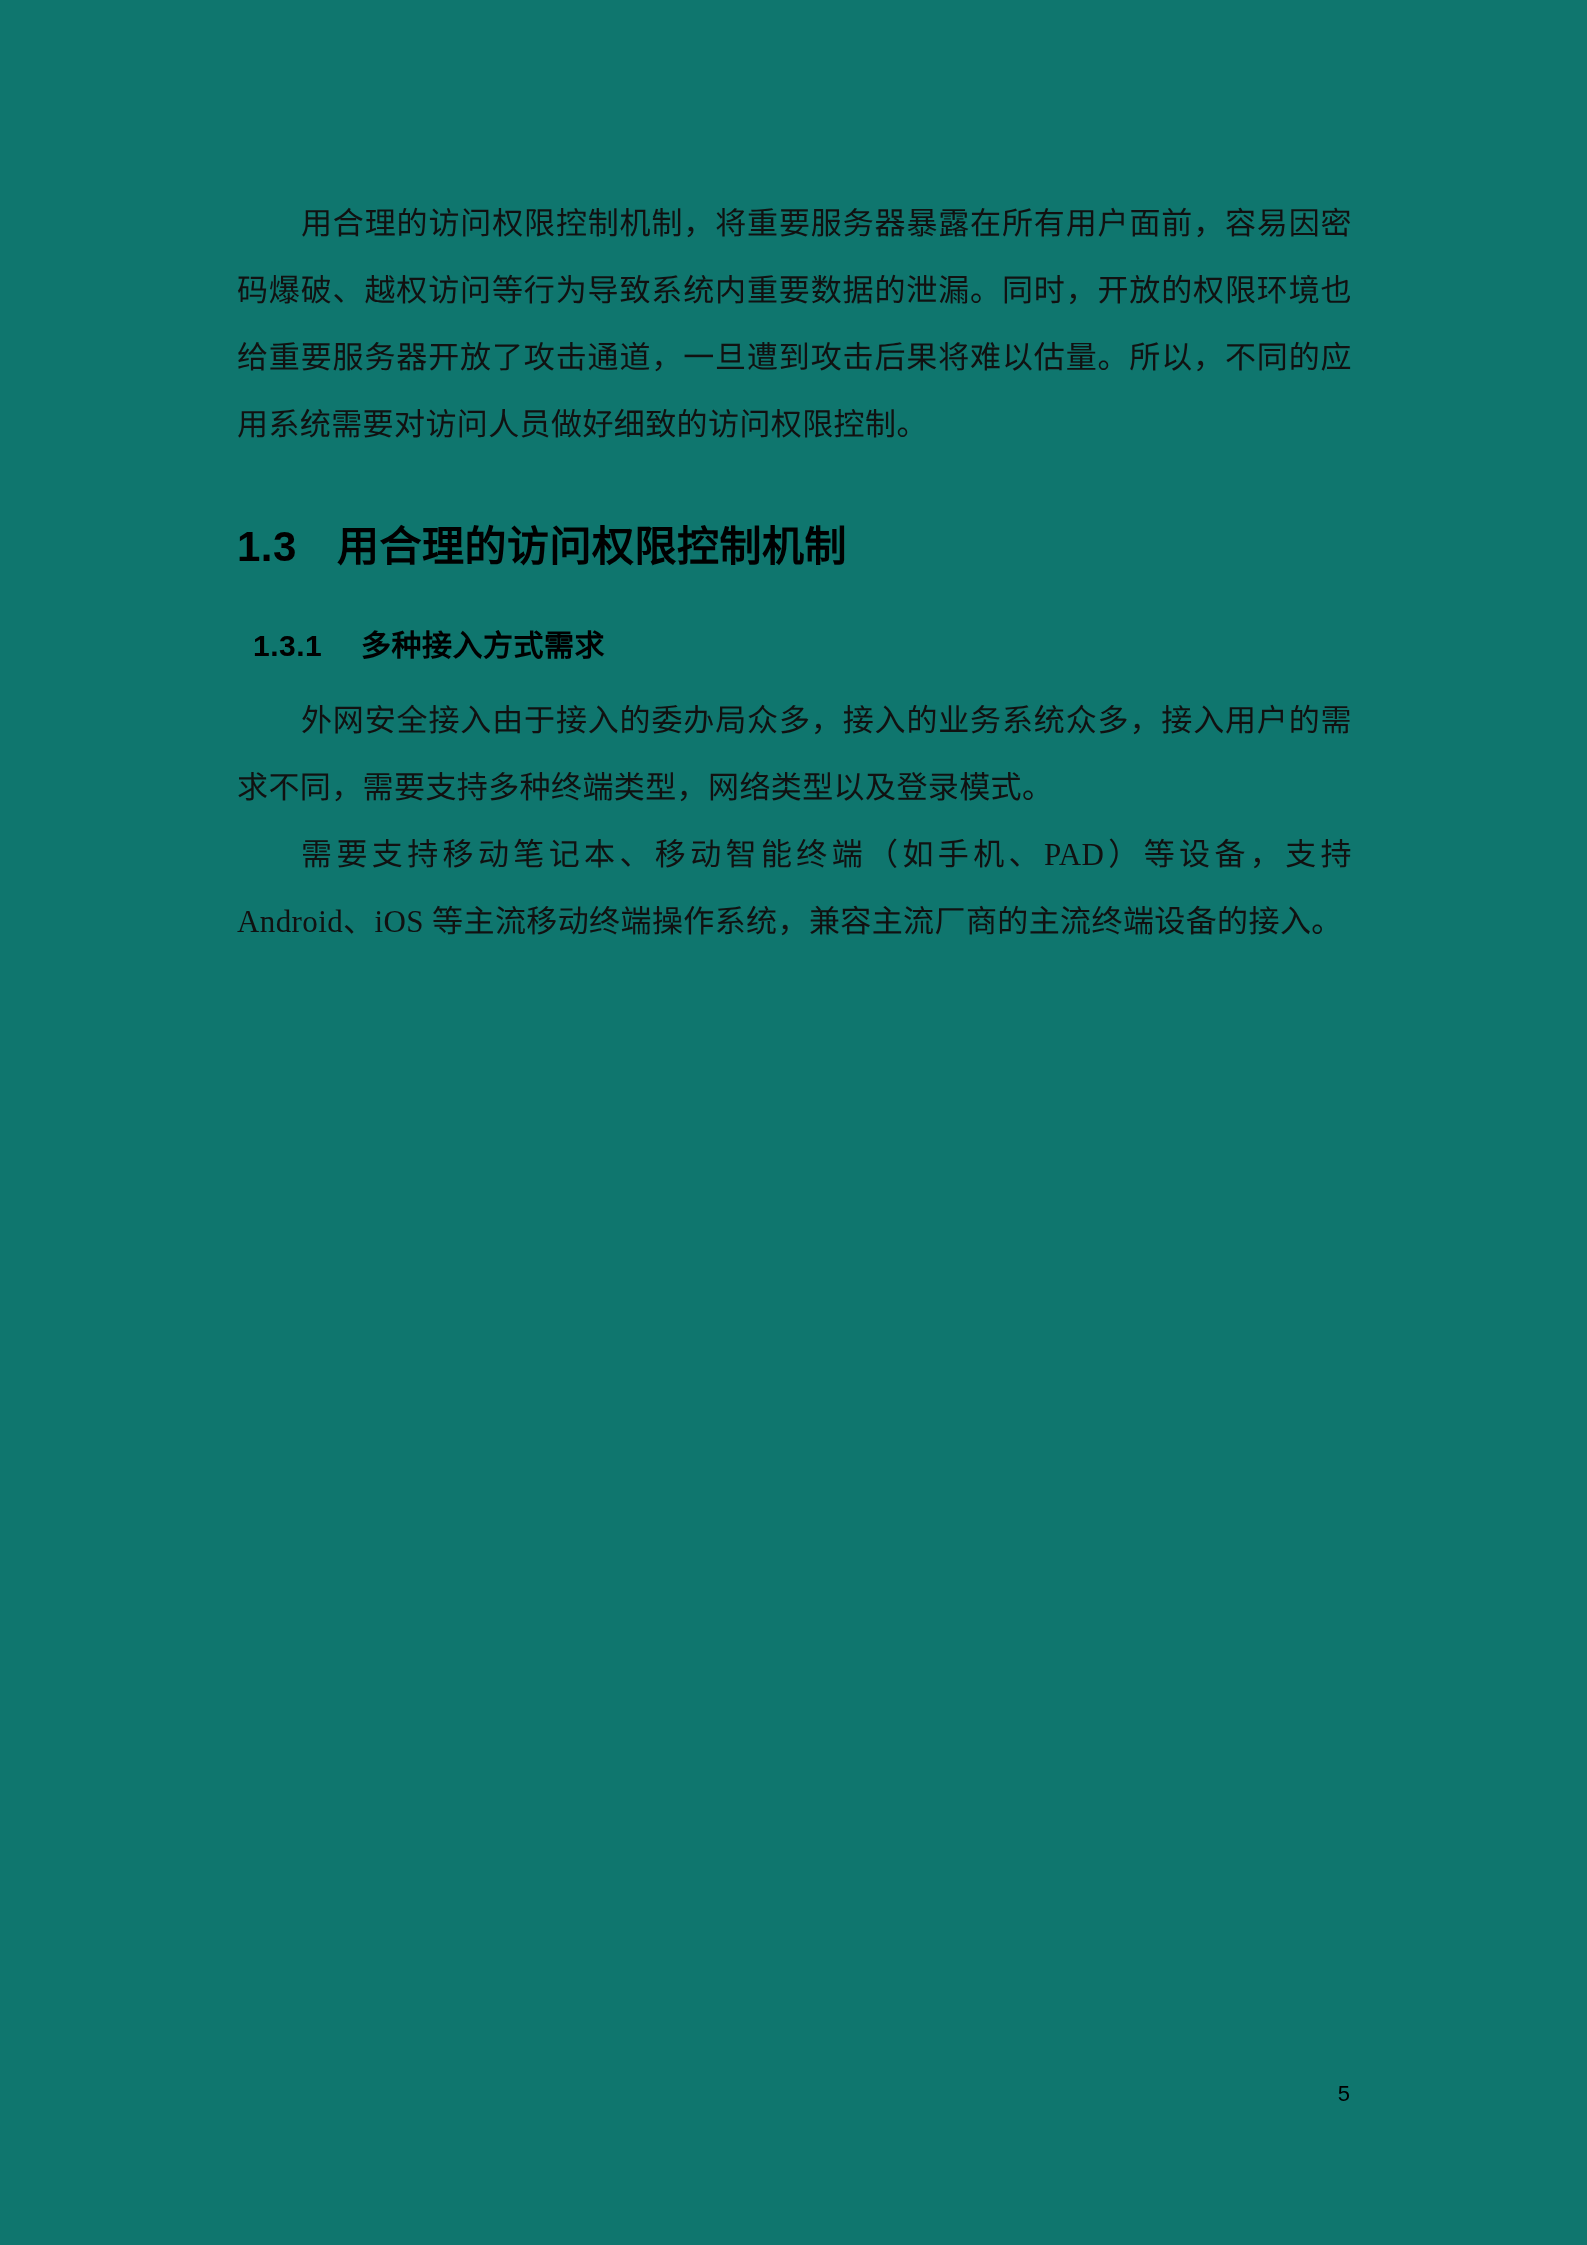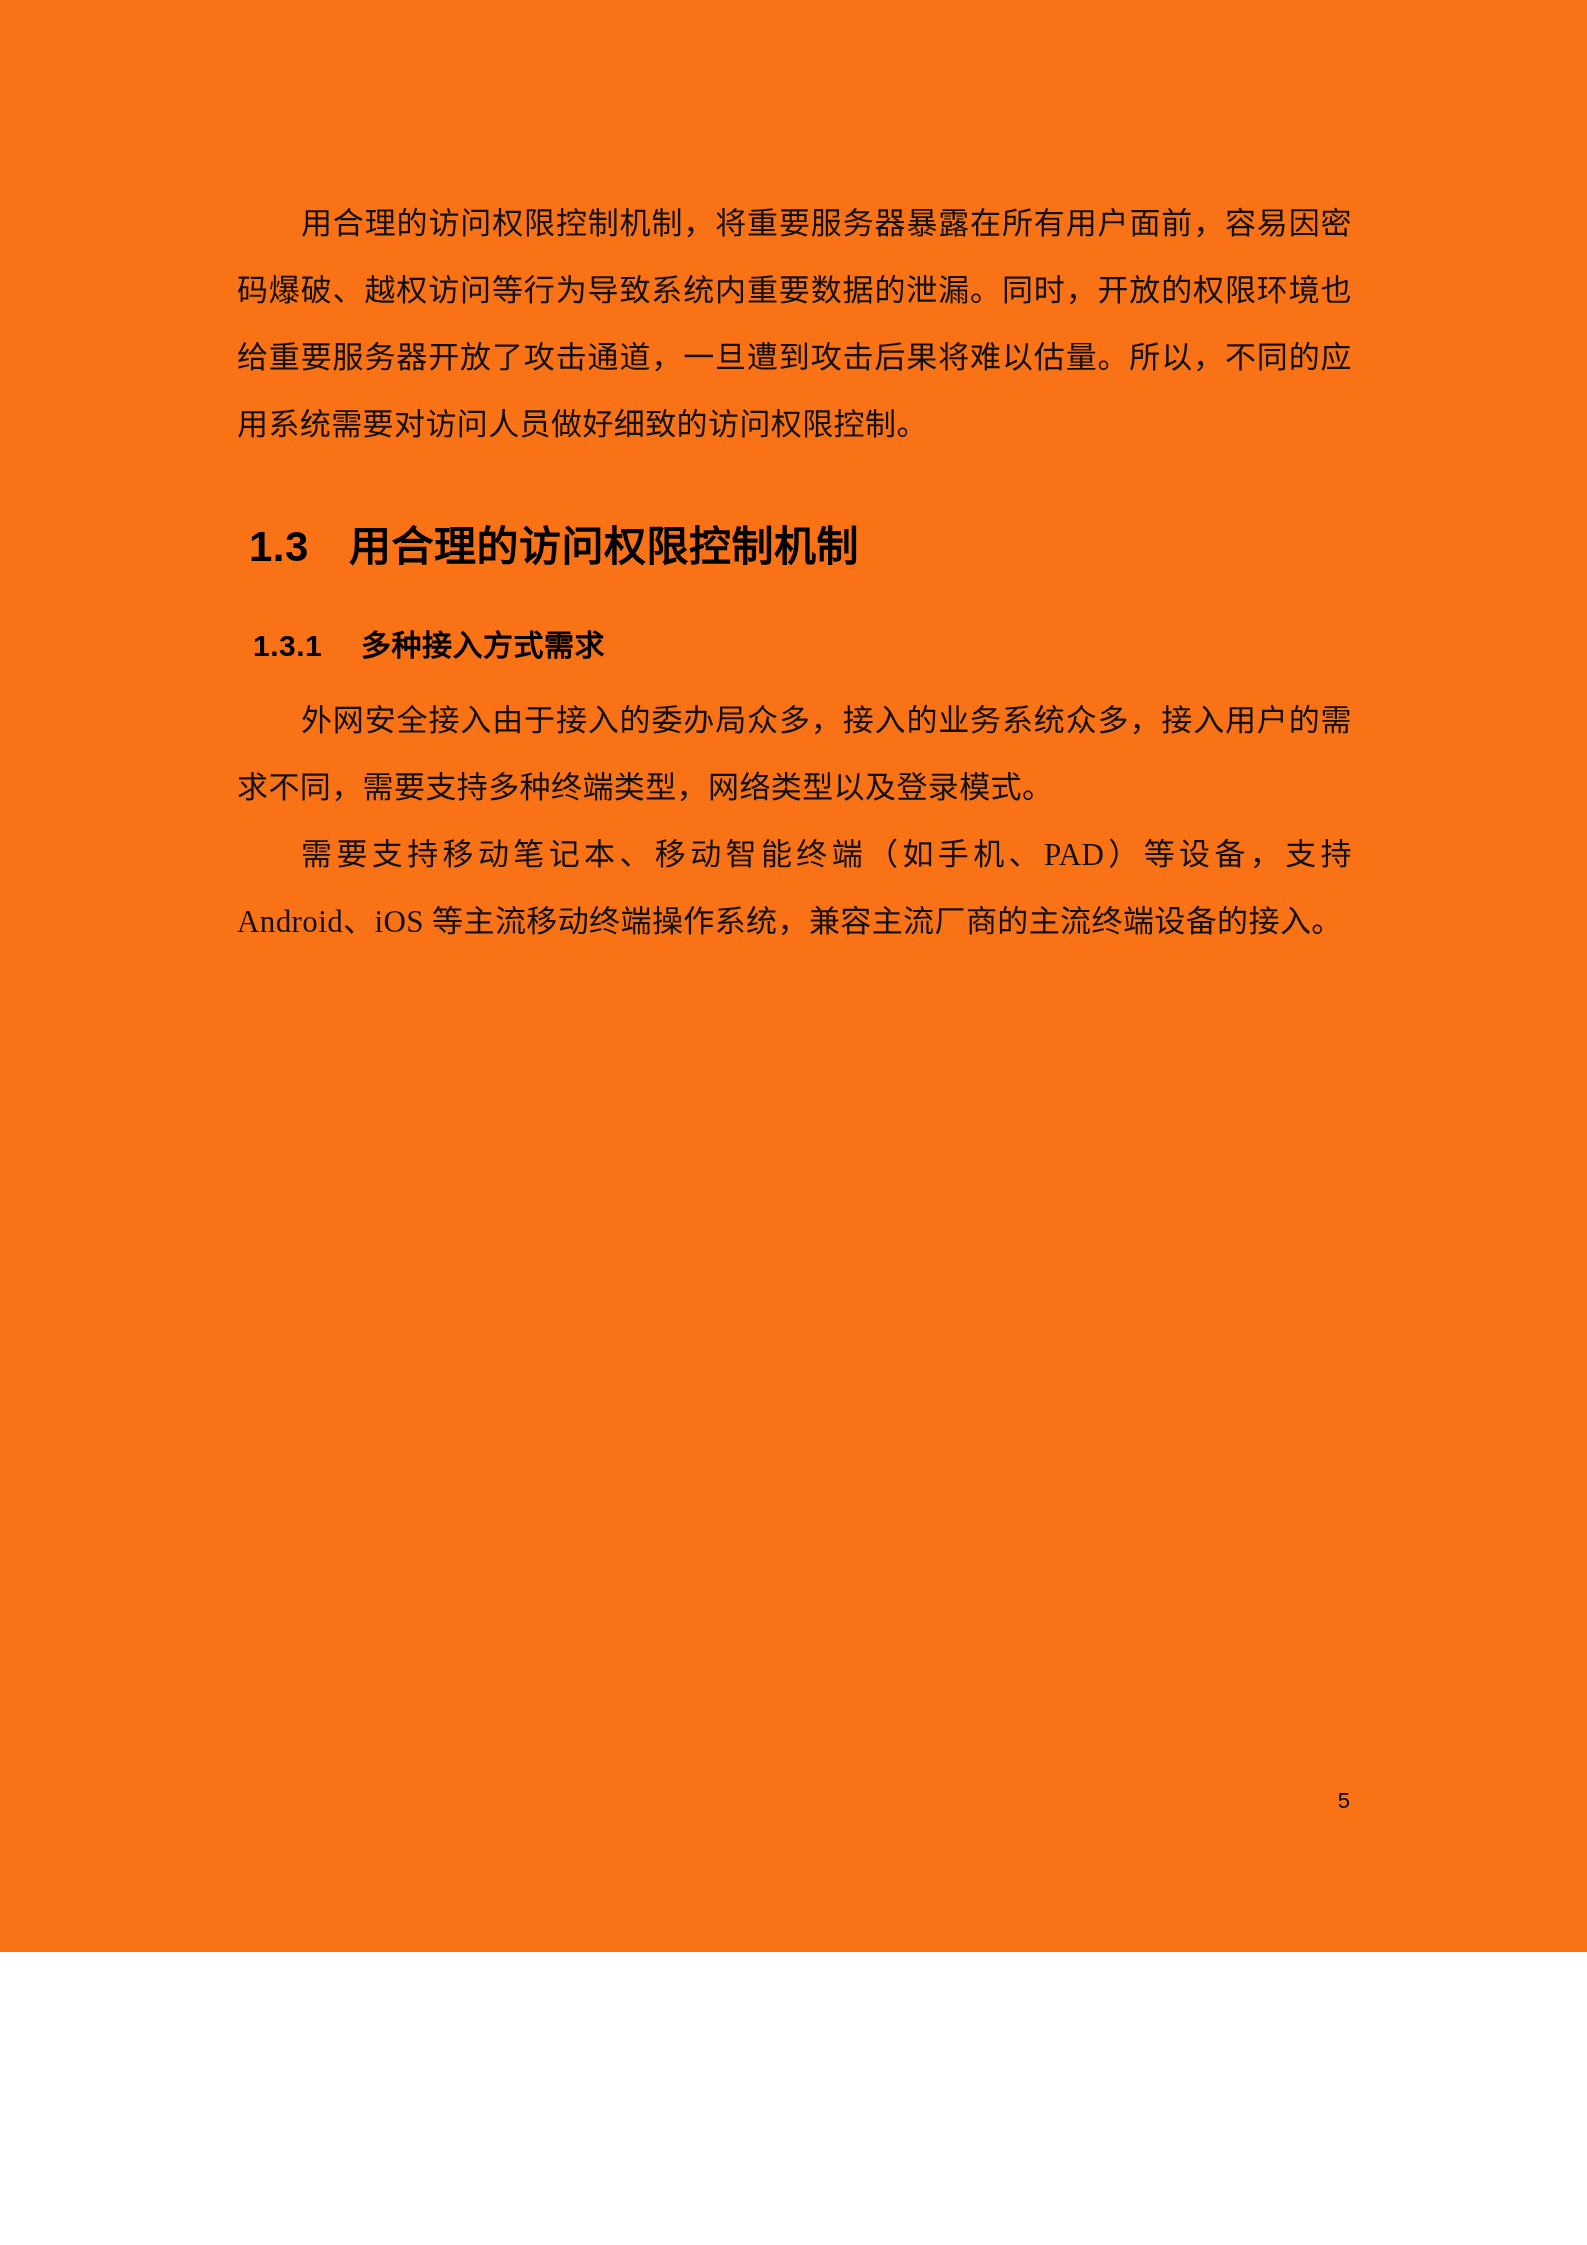--- a/index.html
+++ b/index.html
@@ -2,23 +2,23 @@
 <html lang="zh-CN"><head>
 <meta charset="utf-8">
 <style>
   html, body {
     margin: 0;
     padding: 0;
     background: #ffffff;
   }
   .page {
     width: 1587px;
-    height: 1952px;
+    height: 2245px;
     position: relative;
-    background: #f97316;
+    background: #0f766e;
     box-sizing: border-box;
     font-family: "Liberation Serif", serif;
     color: #000000;
     overflow: hidden;
   }
   .content {
     position: absolute;
     left: 237px;
     top: 190px;
     width: 1115px;
@@ -40,21 +40,20 @@
     margin: 54px 0 28px 0;
     font-family: "Liberation Sans", sans-serif;
     font-size: 42px;
     font-weight: bold;
     letter-spacing: 0.5px;
     color: #000;
   }
   h2.heading-1 .num {
     display: inline-block;
     min-width: 100px;
-    margin-left: 12px;
   }
   h3.heading-2 {
     margin: 48px 0 22px 16px;
     font-family: "Liberation Sans", sans-serif;
     font-size: 30px;
     font-weight: bold;
     letter-spacing: 0.5px;
     color: #000;
   }
   h3.heading-2 .num {

